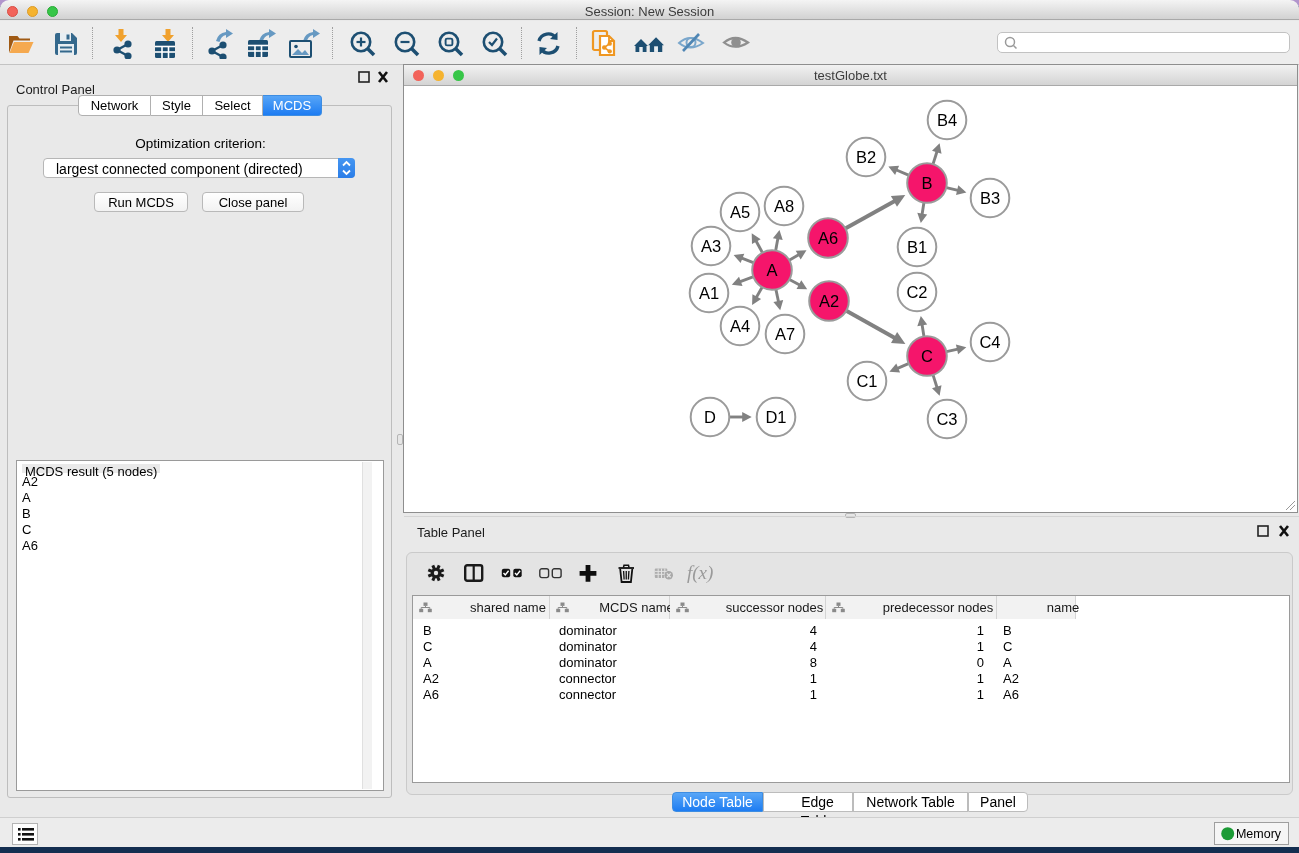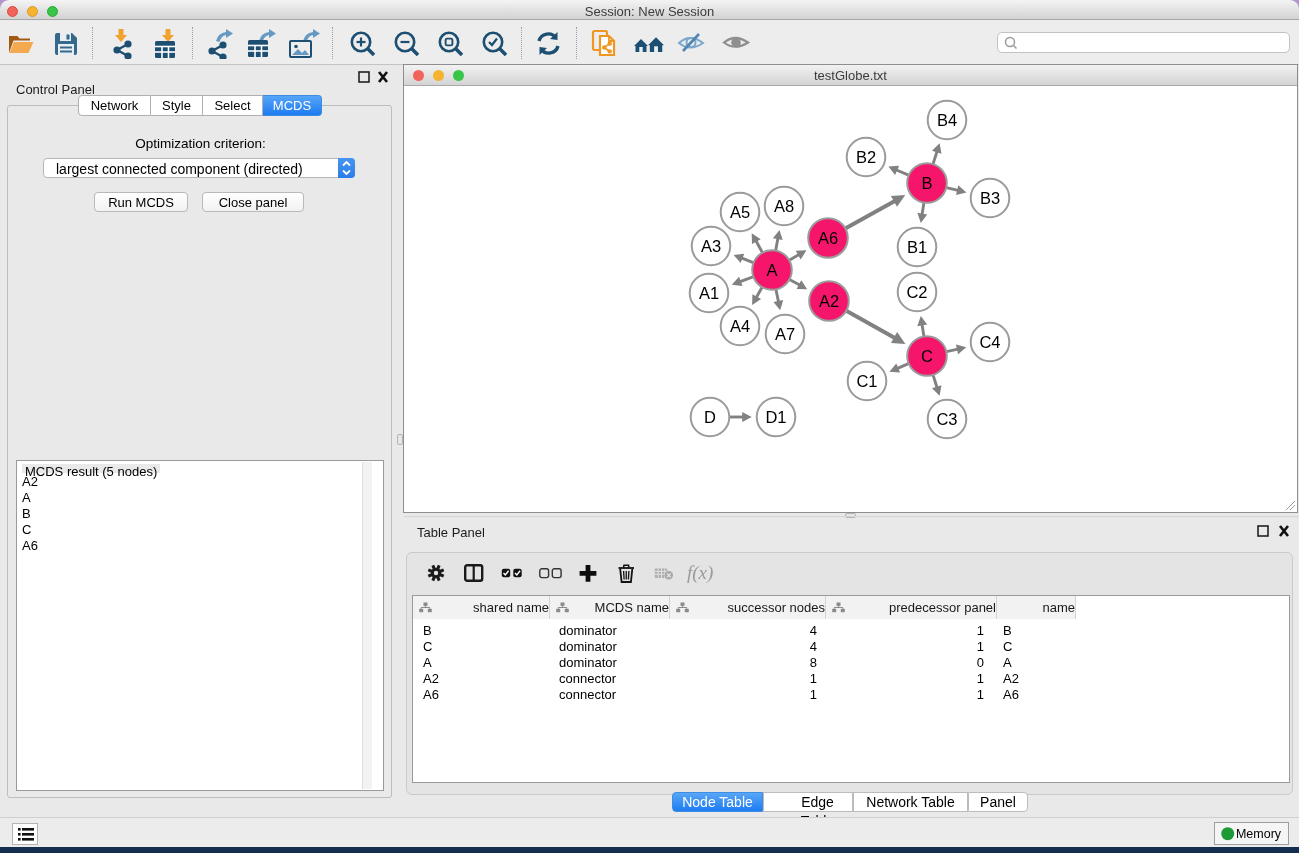--- a/index.html
+++ b/index.html
@@ -36,21 +36,21 @@
 #nwtitle { left:0; top:0; width:893px; height:21px; background:linear-gradient(#f2f2f2,#d4d4d4); border-bottom:1px solid #a9a9a9; }
 #nwname { width:893px; text-align:center; top:3px; font-size:13px; color:#3c3c3c; }
 #graph { left:404px; top:86px; }
 .grip { position:absolute; background:#e6e6e6; border:1px solid #b5b5b5; border-radius:2px; }
 
 #tpTitle { left:417px; top:525px; font-size:13px; color:#1c1c1c; }
 #tpPanel { left:406px; top:552px; width:887px; height:243px; background:#e4e4e4; border:1px solid #cacaca; border-radius:6px; }
 #tptoolbar { position:absolute; left:0; top:0; width:885px; height:40px; }
 #tbl { left:412px; top:595px; width:878px; height:188px; background:#fff; border:1px solid #9a9a9a; font-size:13px; }
 .th { position:absolute; top:0; height:23px; border-right:1px solid #d4d4d4; background:#f2f2f2; }
-.th .lbl { position:absolute; top:4px; width:100%; text-align:right; font-size:13px; color:#1a1a1a; }
+.th .lbl { position:absolute; top:4px; width:100%; text-align:center; font-size:13px; color:#1a1a1a;margin-left:27px; }
 .th .ticn { position:absolute; left:6px; top:6px; }
 #thead { position:absolute; left:0; top:0; width:663px; height:23px; border-bottom:1px solid #cfcfcf; }
 .cell { position:absolute; font-size:13px; color:#000; }
 
 .btab { position:absolute; top:792px; height:20px; background:#fff; border:1px solid #bcbcbc; font-size:14px; text-align:center; line-height:19px; color:#000; }
 
 #statusbar { left:0; top:817px; width:1299px; height:30px; background:#ececec; border-top:1px solid #cfcfcf; }
 #memBtn { left:1214px; top:822px; width:75px; height:23px; background:#f5f5f5; border:1px solid #9e9e9e; font-size:12.5px; line-height:22px; text-align:center; padding-left:14px; color:#000; }
 #listBtn { left:12px; top:823px; width:26px; height:22px; background:#fdfdfd; border:1px solid #b3b3b3; }
 svg text { font-family:"Liberation Sans", sans-serif; }
@@ -447,21 +447,21 @@
       </div>
       <div class="th" style="left:413px;width:171px;">
         <svg class="ticn" width="13" height="11">
           <g fill="#8a8a8a">
             <rect x="4.5" y="0.5" width="4" height="3.4"></rect>
             <rect x="0.2" y="6.8" width="4" height="3.4"></rect>
             <rect x="8.8" y="6.8" width="4" height="3.4"></rect>
             <path d="M6.5 4 L6.5 5.5 M2.2 6.8 L2.2 5.5 L10.8 5.5 L10.8 6.8" fill="none" stroke="#8a8a8a" stroke-width="1"></path>
           </g>
         </svg>
-        <div class="lbl">predecessor panel</div>
+        <div class="lbl">predecessor nodes</div>
       </div>
       <div class="th" style="left:584px;width:79px;">
         <div class="lbl">name</div>
       </div>
     </div>
     <div class="cell" style="left:10px;top:27px">B</div>
     <div class="cell" style="left:146px;top:27px">dominator</div>
     <div class="cell" style="left:257px;top:27px;width:147px;text-align:right">4</div>
     <div class="cell" style="left:413px;top:27px;width:158px;text-align:right">1</div>
     <div class="cell" style="left:590px;top:27px">B</div>

